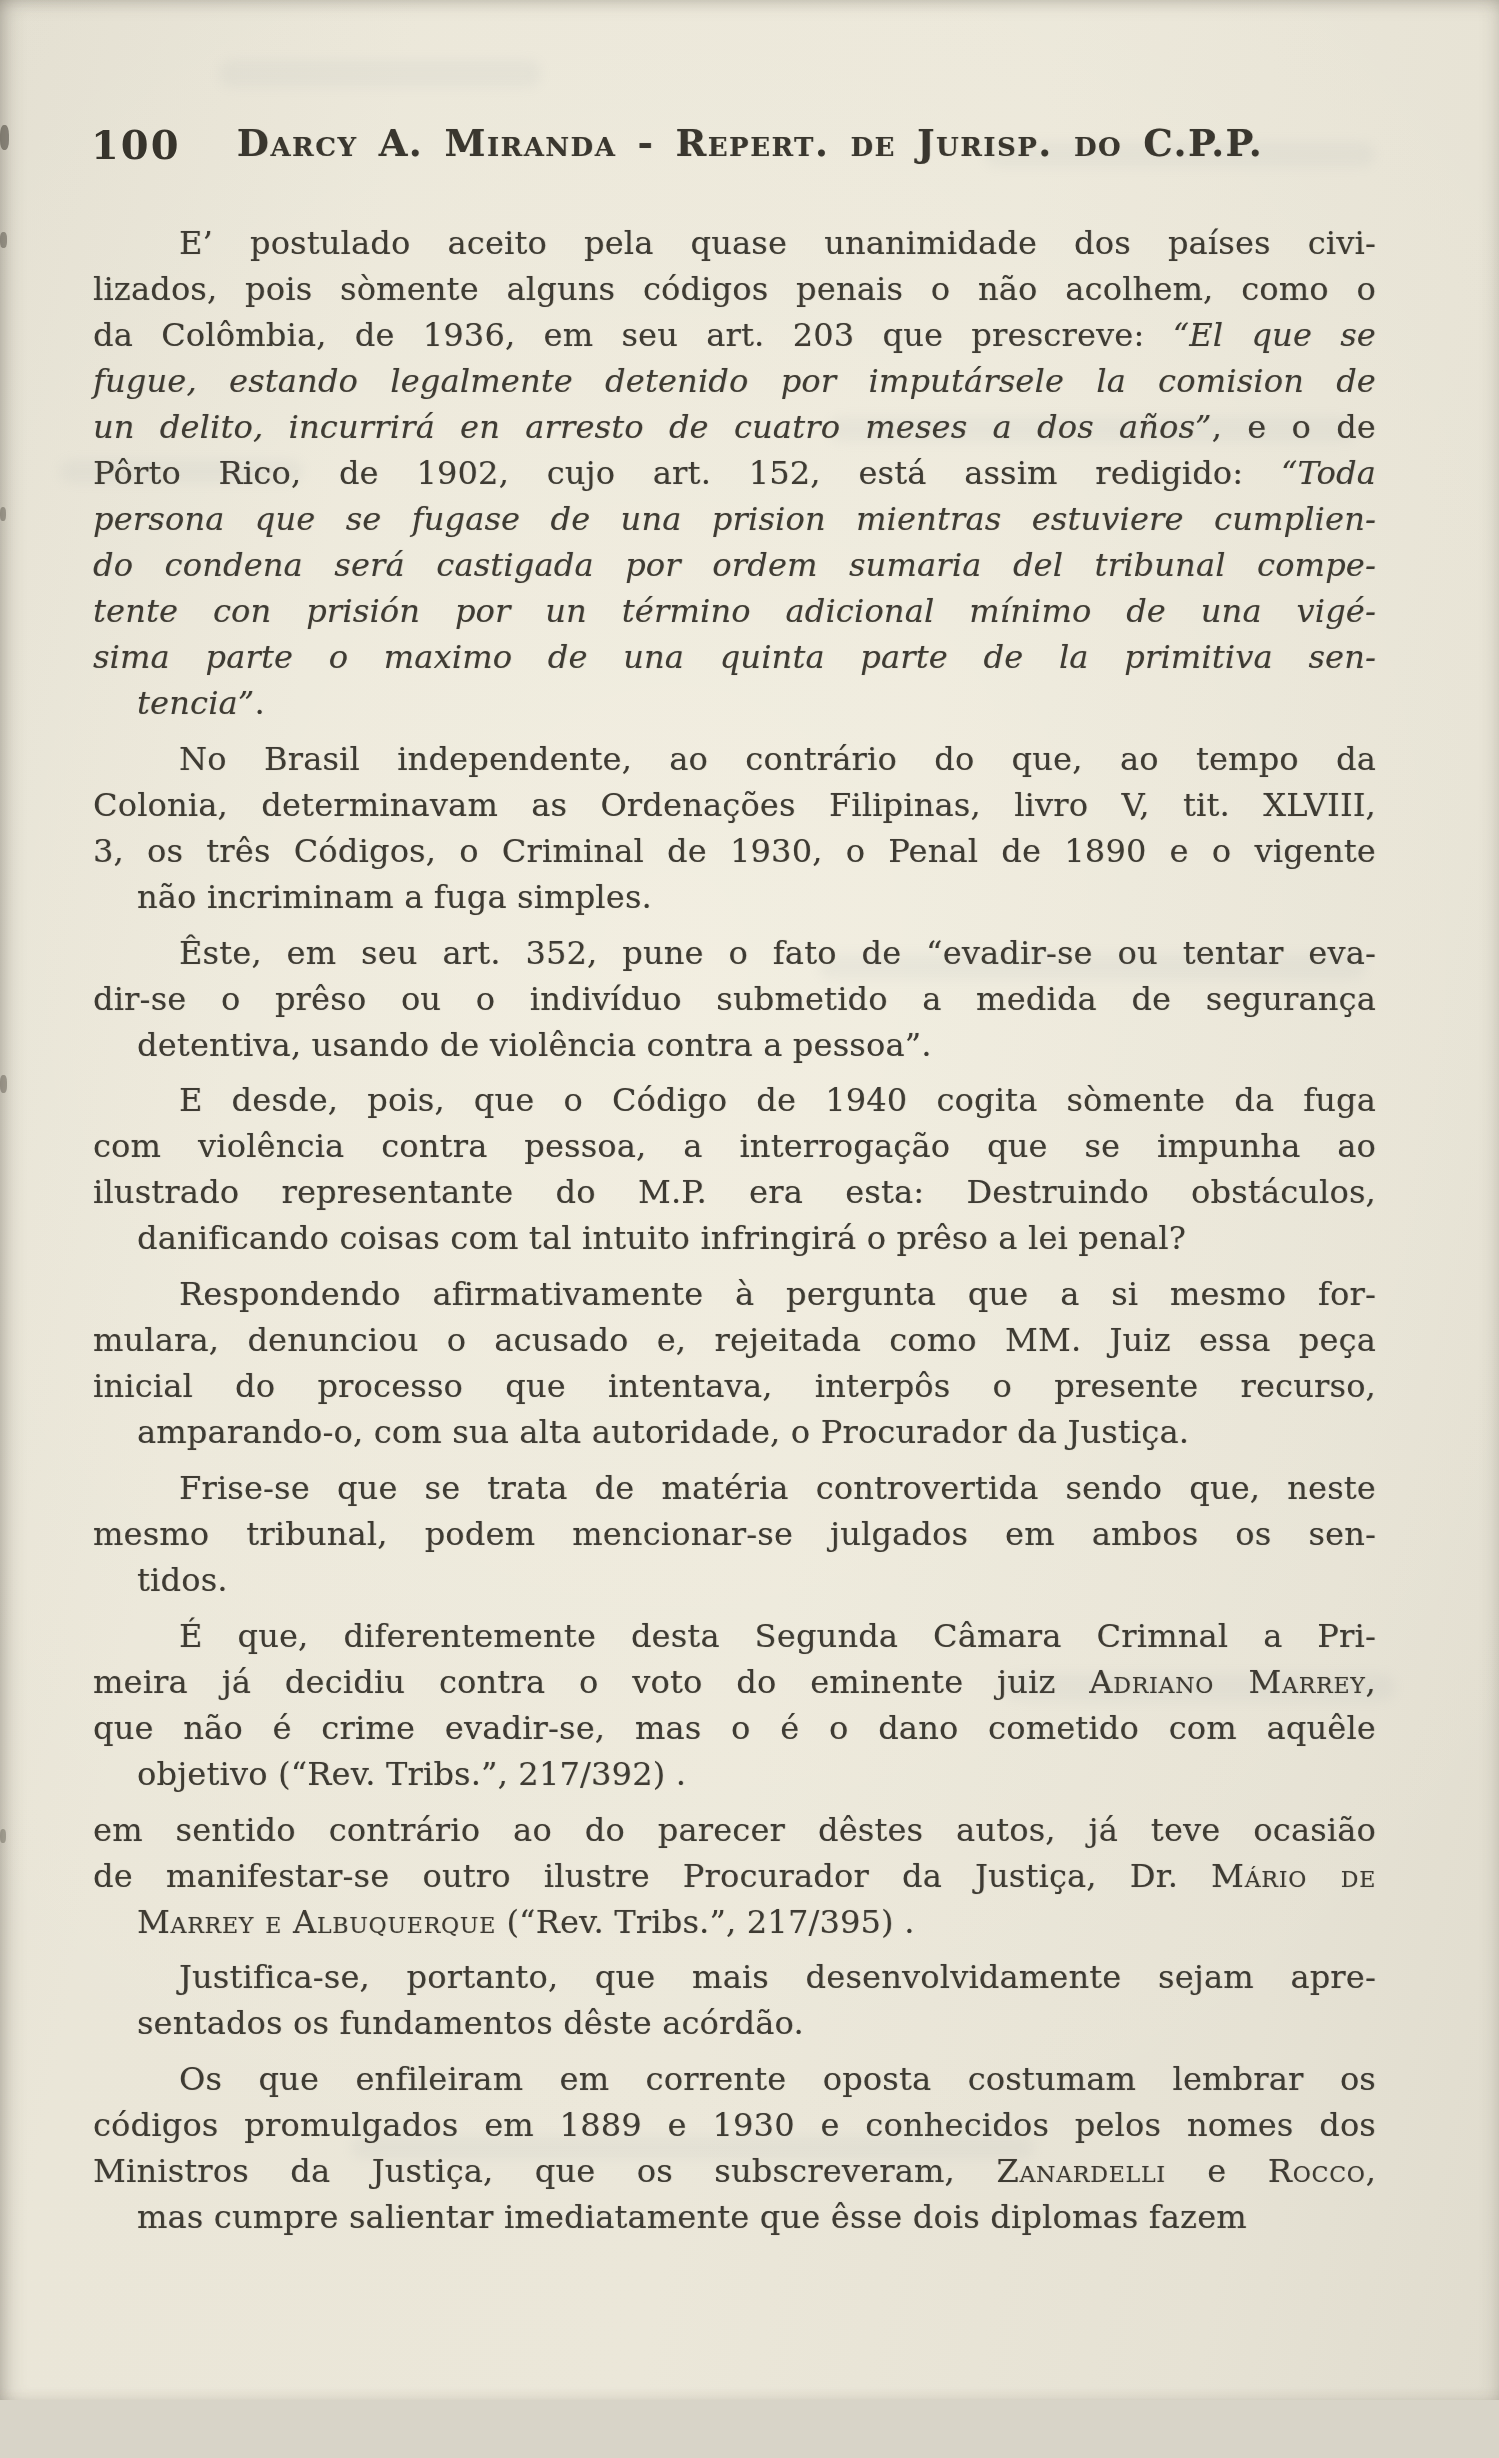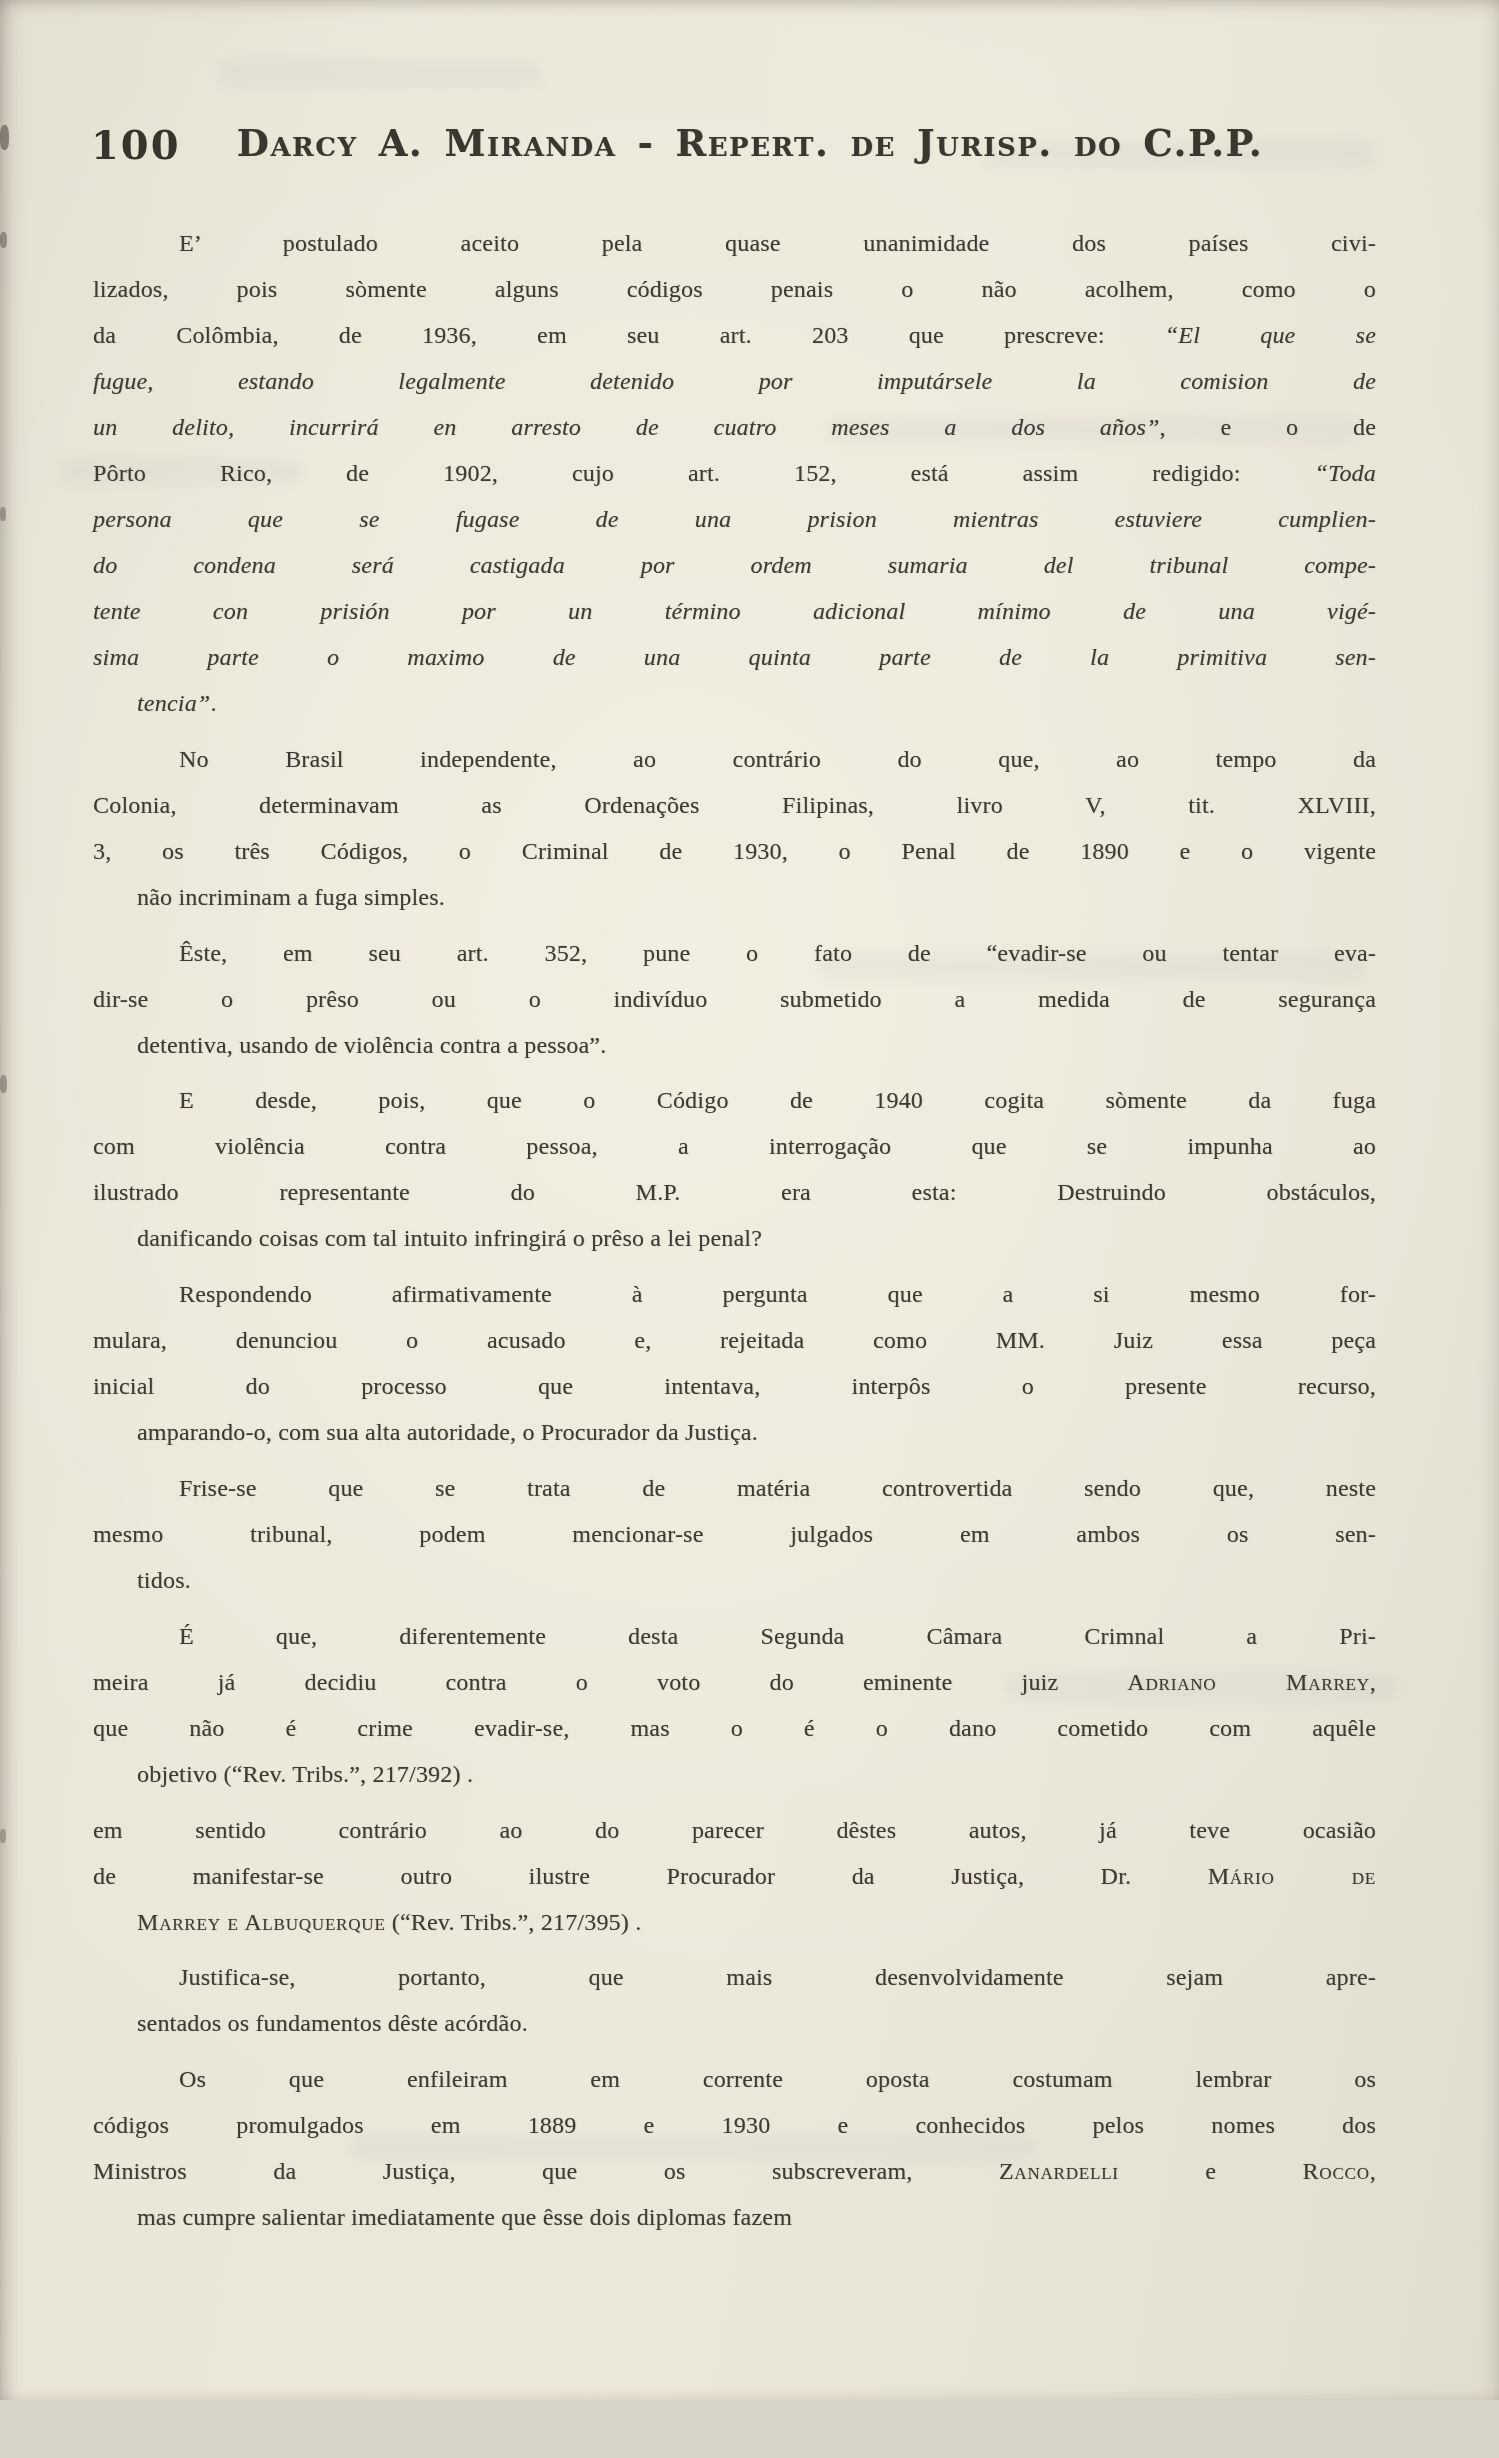--- a/index.html
+++ b/index.html
@@ -35,24 +35,23 @@
   .header-title{
     text-align:center;
     font-variant:small-caps;
     font-size:37px;font-weight:bold;
     letter-spacing:1.5px;word-spacing:6.8px;
     color:#3a372f;
     text-shadow:0.4px 0.4px 0.8px rgba(58,55,47,0.35);
   }
   .page-body{
     position:absolute;left:93px;top:220px;width:1283px;
-    font-size:24px;line-height:46px;
+    font-size:32px;line-height:46px;
     letter-spacing:0.2px;
     text-shadow:0.4px 0.4px 0.9px rgba(62,59,51,0.38);
-    font-family:Liberation Serif, serif;
   }
   .para{margin:0 0 0 0;padding-top:9.8px;}
   .para:first-child{padding-top:0;}
   .line{
     text-align:justify;
     text-align-last:justify;
     white-space:normal;
   }
   .line.last{text-align-last:left;margin-left:44px;}
   .line.first{text-indent:86px;}

